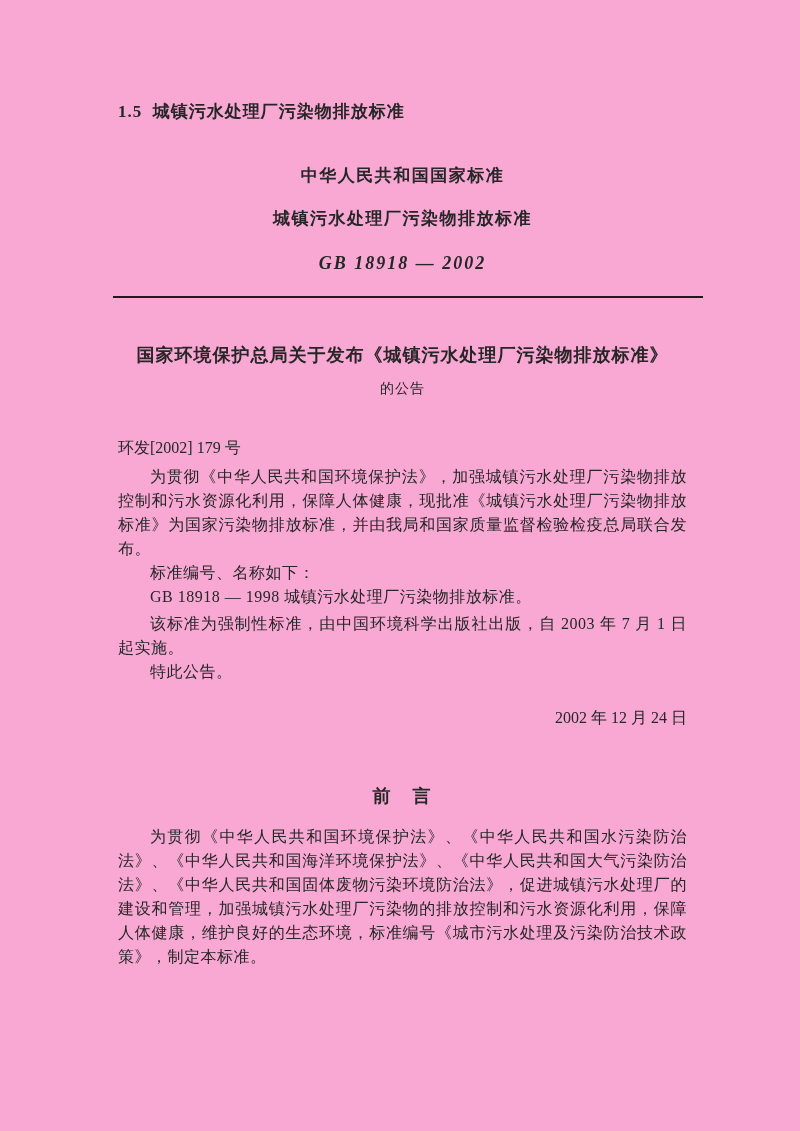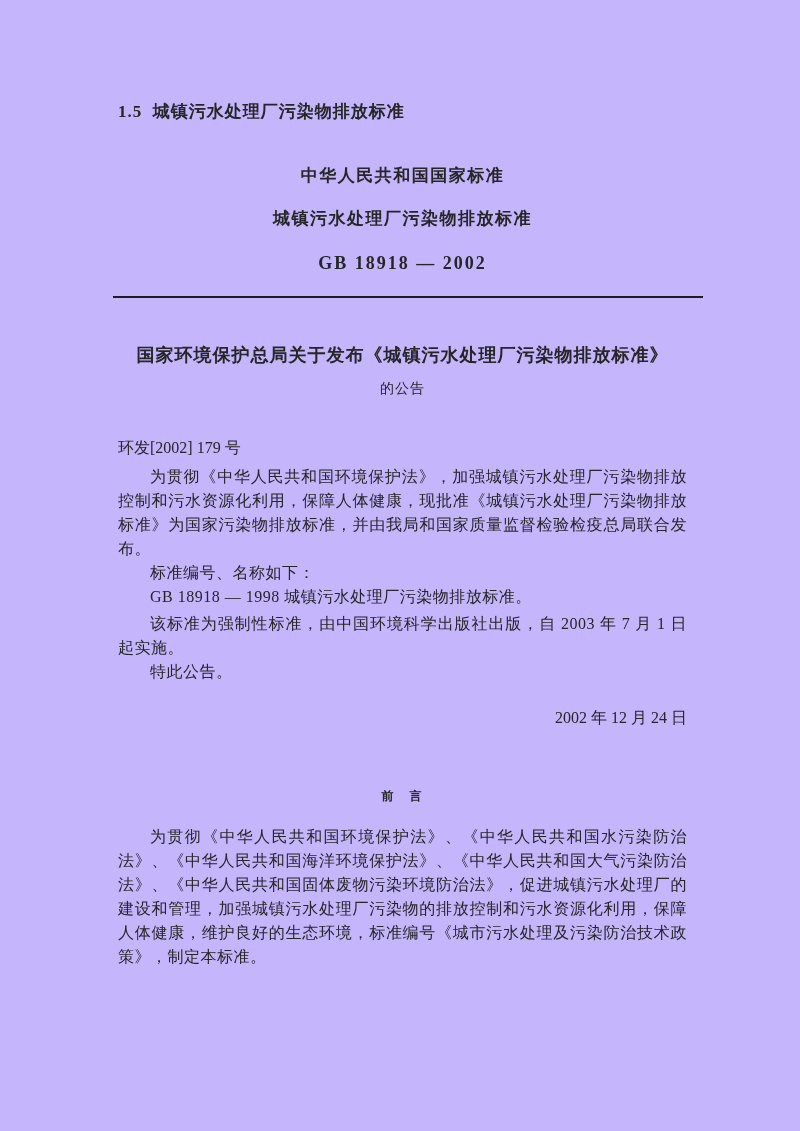--- a/index.html
+++ b/index.html
@@ -7,21 +7,21 @@
   body {
     width: 800px;
     height: 1131px;
     overflow: hidden;
     font-family: "Liberation Serif", "DejaVu Serif", serif;
     color: #262626;
   }
   .page {
     width: 800px;
     height: 1131px;
-    background: #c4b5fd;
+    background: #f9a8d4;
     padding: 100px 113px 0 118px;
     position: relative;
   }
   .section-heading {
     font-size: 17px;
     font-weight: 700;
     line-height: 24px;
     letter-spacing: 1px;
     white-space: pre-wrap;
   }
@@ -34,20 +34,21 @@
   }
   .std-label { margin-top: 40px; }
   .std-title { margin-top: 19px; }
   .std-code {
     margin-top: 20px;
     text-align: center;
     font-size: 18px;
     font-weight: 700;
     letter-spacing: 2px;
     line-height: 24px;
+    font-style: italic;
   }
   .rule {
     margin-top: 21px;
     margin-left: -5px;
     width: 590px;
     border: none;
     border-top: 2px solid #1c1c1c;
     height: 0;
   }
   .ann-title-1 {
@@ -83,21 +84,21 @@
   .para-gap   { margin-top: 3px; }
   .date-line {
     margin-top: 19px;
     font-size: 16px;
     line-height: 30px;
     text-align: right;
   }
   .foreword-heading {
     margin-top: 50px;
     text-align: center;
-    font-size: 12px;
+    font-size: 18px;
     font-weight: 700;
     line-height: 26px;
     letter-spacing: 2px;
   }
   .foreword-para { margin-top: 16px; }
 </style>
 </head>
 <body>
 
 <div class="page">

